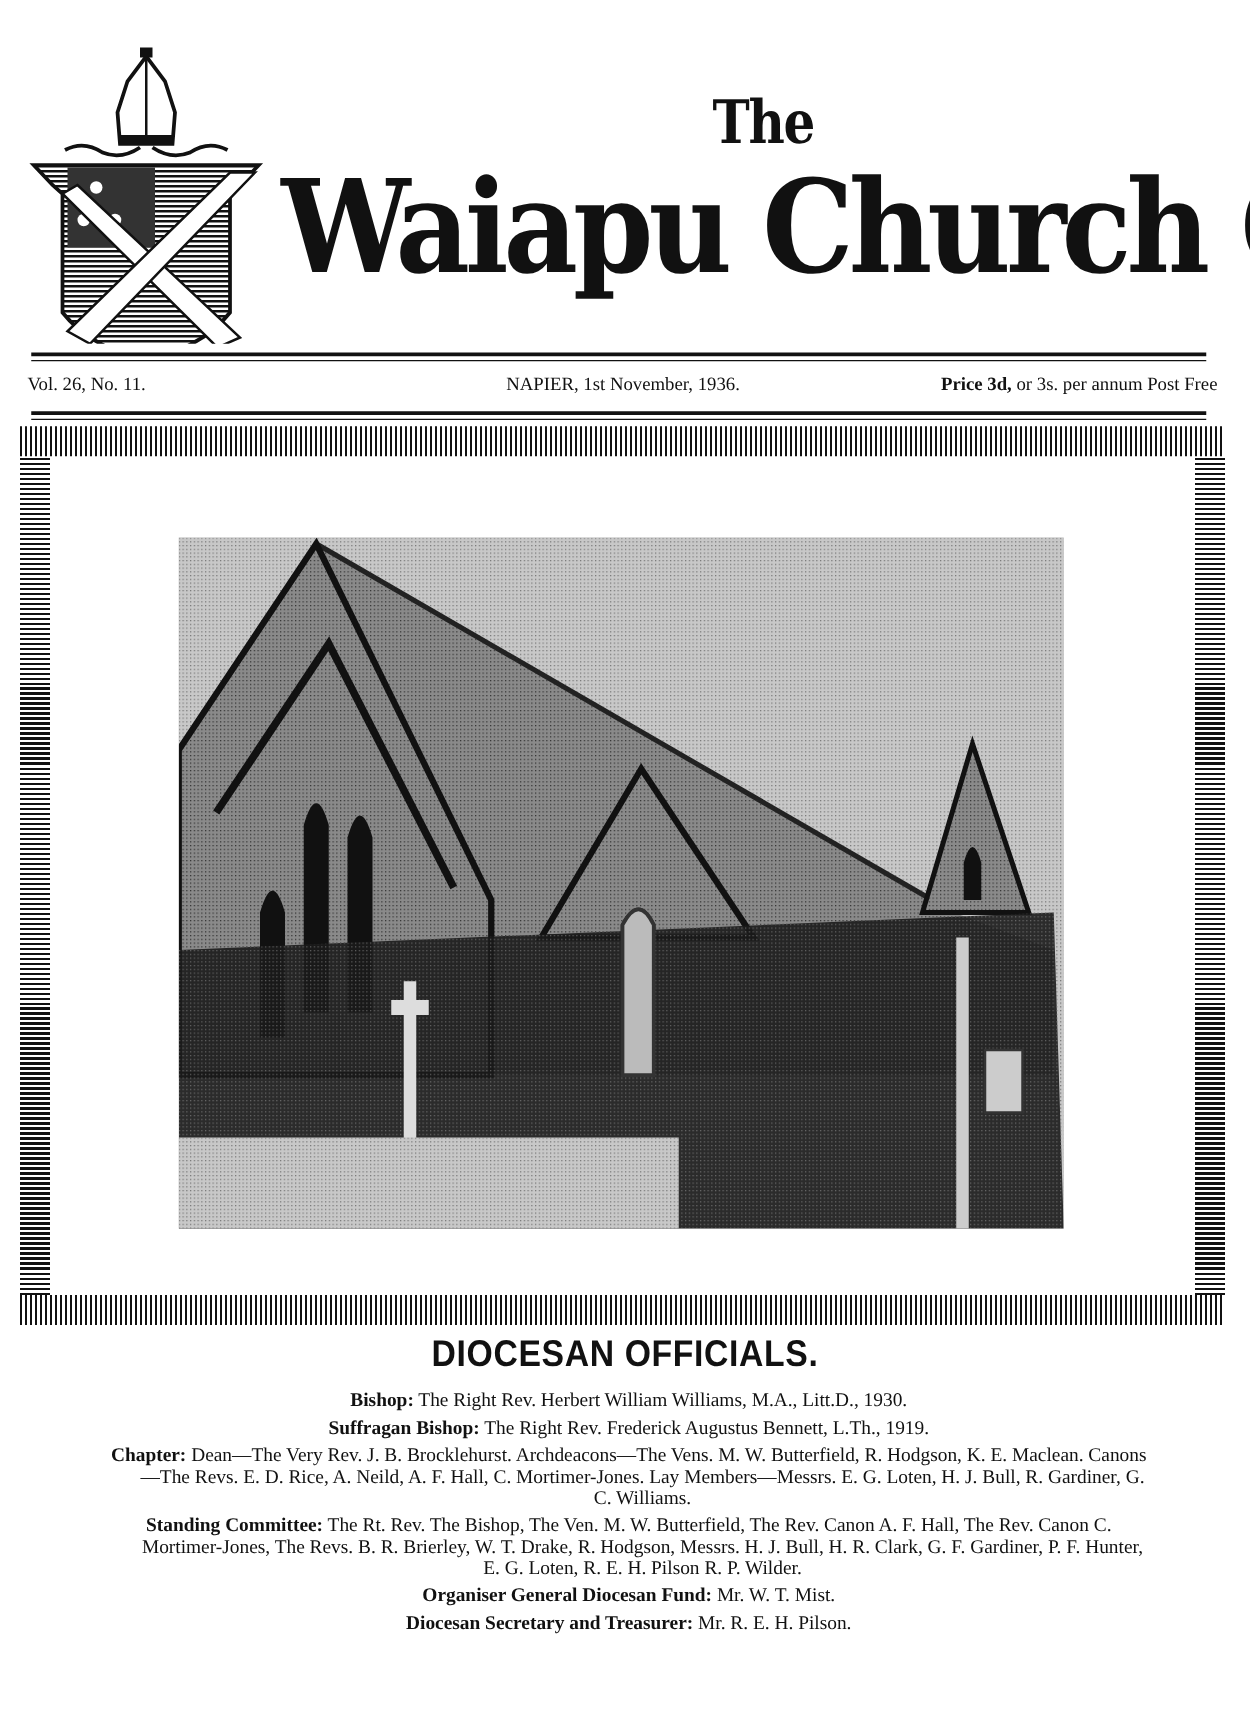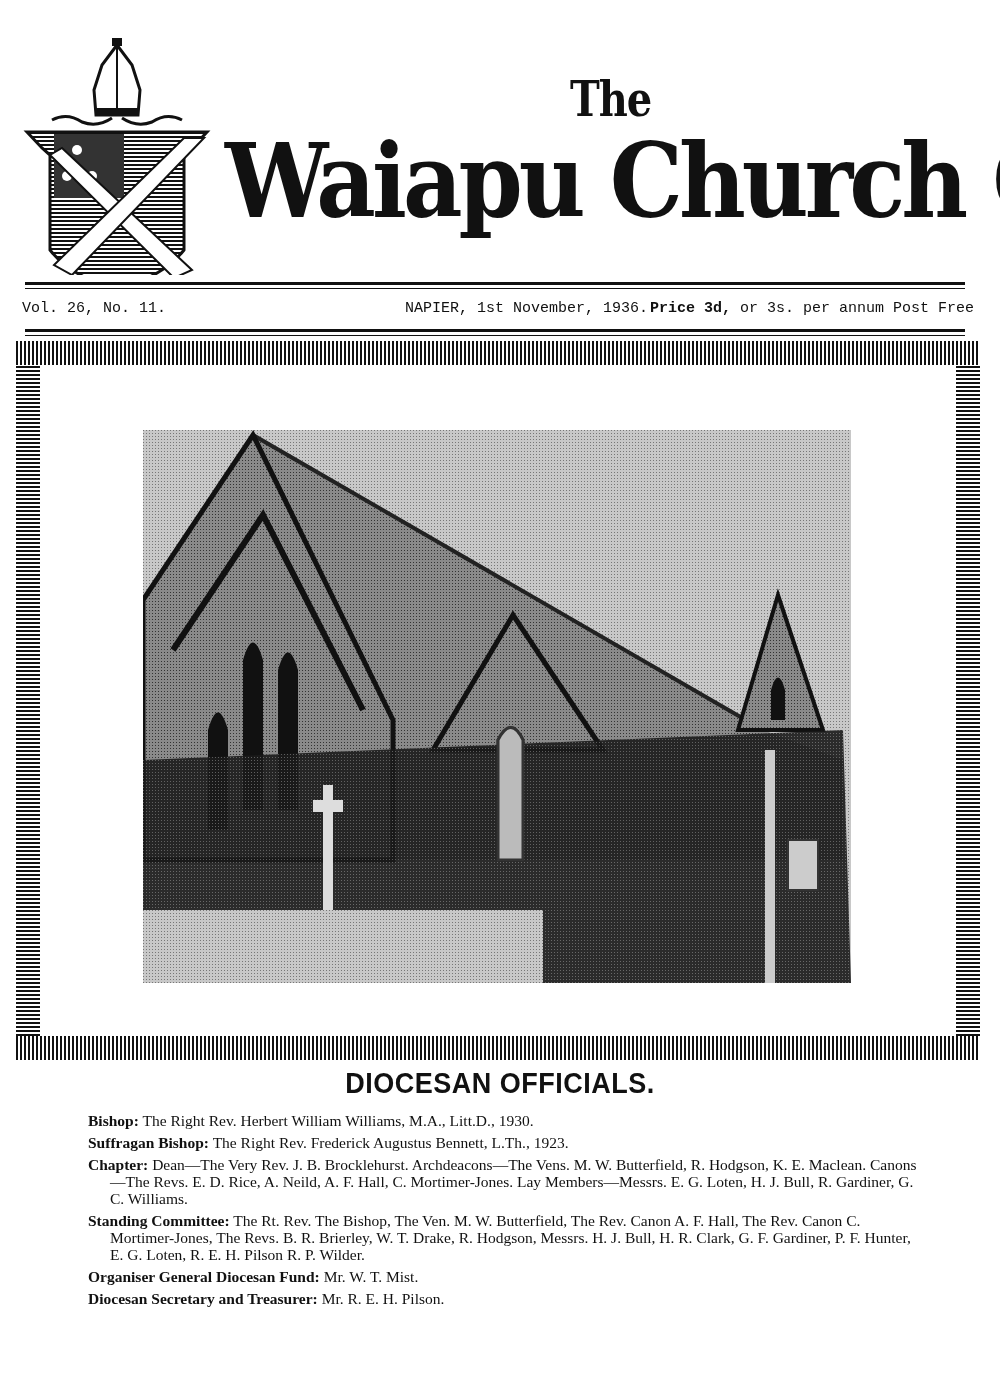--- a/index.html
+++ b/index.html
@@ -7,21 +7,21 @@
 
     
     .masthead { position: absolute; left: 0; top: 0; width: 832px; height: 285px; }
     .crest { position: absolute; left: 22px; top: 20px; width: 190px; height: 255px; }
     .the-word { position: absolute; left: 570px; top: 75px; font-family: "DejaVu Serif", serif; font-weight: bold; font-size: 40px; letter-spacing: -1px; transform: scaleY(1.2); }
     .title { position: absolute; left: 225px; top: 130px; width: 770px; white-space: nowrap; font-family: "DejaVu Serif", serif; font-weight: bold; font-size: 92px; letter-spacing: -4px; line-height: 1; transform: scaleY(1.12); transform-origin: left top; }
 
     .rule-double { position: absolute; left: 25px; width: 940px; border-top: 3px solid #111; }
     .rule-double::after { content: ""; position: absolute; left: 0; right: 0; top: 3px; border-top: 1px solid #111; }
 
-    .dateline { position: absolute; left: 22px; top: 300px; width: 952px; height: 22px; font-family: Liberation Mono, monospace; font-size: 15px; }
+    .dateline { position: absolute; left: 22px; top: 300px; width: 952px; height: 22px; font-family: Liberation Serif, serif; font-size: 15px; }
     .dateline .vol { position: absolute; left: 0; top: 0; }
     .dateline .place { position: absolute; left: 383px; top: 0; }
     .dateline .price { position: absolute; right: 0; top: 0; }
     .dateline .price b { font-weight: bold; }
 
     
     .frame { position: absolute; left: 16px; top: 341px; width: 964px; height: 719px;
       box-sizing: border-box; border: 24px solid transparent;
       background:
         repeating-linear-gradient(90deg, #111 0 2px, #fff 2px 4px) top/100% 24px no-repeat,
@@ -30,21 +30,21 @@
         repeating-linear-gradient(0deg, #111 0 2px, #fff 2px 4px) right/24px 100% no-repeat;
       background-origin: border-box; }
 
     
     .photo { position: absolute; left: 143px; top: 430px; width: 708px; height: 553px; overflow: hidden; background: #bdbdbd; }
     .photo svg { display: block; }
 
     
     .officials-heading { position: absolute; left: 0; top: 1068px; width: 1000px; text-align: center; font-family: "Liberation Sans", sans-serif; font-weight: bold; font-size: 27px; letter-spacing: 0.5px; transform: scaleY(1.1); }
     .officials { position: absolute; left: 88px; top: 1112px; width: 830px; font-family: "Liberation Serif", serif; font-size: 15.5px; line-height: 17px; }
-    .entry { margin: 0 0 5px 0; padding-left: 22px; text-indent: -22px; }
+    .entry { margin: 0 0 5px 0; padding-left: 22px; text-indent: -22px; text-align: center; }
     .entry .role { font-weight: bold; font-family: "Liberation Serif", serif; }
   </style>
 </head>
 <body>
 
 <div class="masthead">
   <div class="crest">
     <svg width="190" height="255" viewBox="0 0 190 255">
       <defs>
         <pattern id="hatch" width="4" height="4" patternUnits="userSpaceOnUse">
@@ -131,18 +131,18 @@
 
     <rect x="622" y="320" width="10" height="233" fill="#ccc"></rect>
     <rect x="645" y="410" width="30" height="50" fill="#ccc" stroke="#333" stroke-width="2"></rect>
   </svg>
 </div>
 
 <div class="officials-heading">DIOCESAN OFFICIALS.</div>
 
 <div class="officials">
   <div class="entry"><span class="role">Bishop:</span><span> The Right Rev. Herbert William Williams, M.A., Litt.D., 1930.</span></div>
-  <div class="entry"><span class="role">Suffragan Bishop:</span><span> The Right Rev. Frederick Augustus Bennett, L.Th., 1923.</span></div>
+  <div class="entry"><span class="role">Suffragan Bishop:</span><span> The Right Rev. Frederick Augustus Bennett, L.Th., 1919.</span></div>
   <div class="entry"><span class="role">Chapter:</span><span> Dean—The Very Rev. J. B. Brocklehurst. Archdeacons—The Vens. M. W. Butterfield, R. Hodgson, K. E. Maclean. Canons—The Revs. E. D. Rice, A. Neild, A. F. Hall, C. Mortimer-Jones. Lay Members—Messrs. E. G. Loten, H. J. Bull, R. Gardiner, G. C. Williams.</span></div>
   <div class="entry"><span class="role">Standing Committee:</span><span> The Rt. Rev. The Bishop, The Ven. M. W. Butterfield, The Rev. Canon A. F. Hall, The Rev. Canon C. Mortimer-Jones, The Revs. B. R. Brierley, W. T. Drake, R. Hodgson, Messrs. H. J. Bull, H. R. Clark, G. F. Gardiner, P. F. Hunter, E. G. Loten, R. E. H. Pilson R. P. Wilder.</span></div>
   <div class="entry"><span class="role">Organiser General Diocesan Fund:</span><span> Mr. W. T. Mist.</span></div>
   <div class="entry"><span class="role">Diocesan Secretary and Treasurer:</span><span> Mr. R. E. H. Pilson.</span></div>
 </div>
 
 </body></html>

